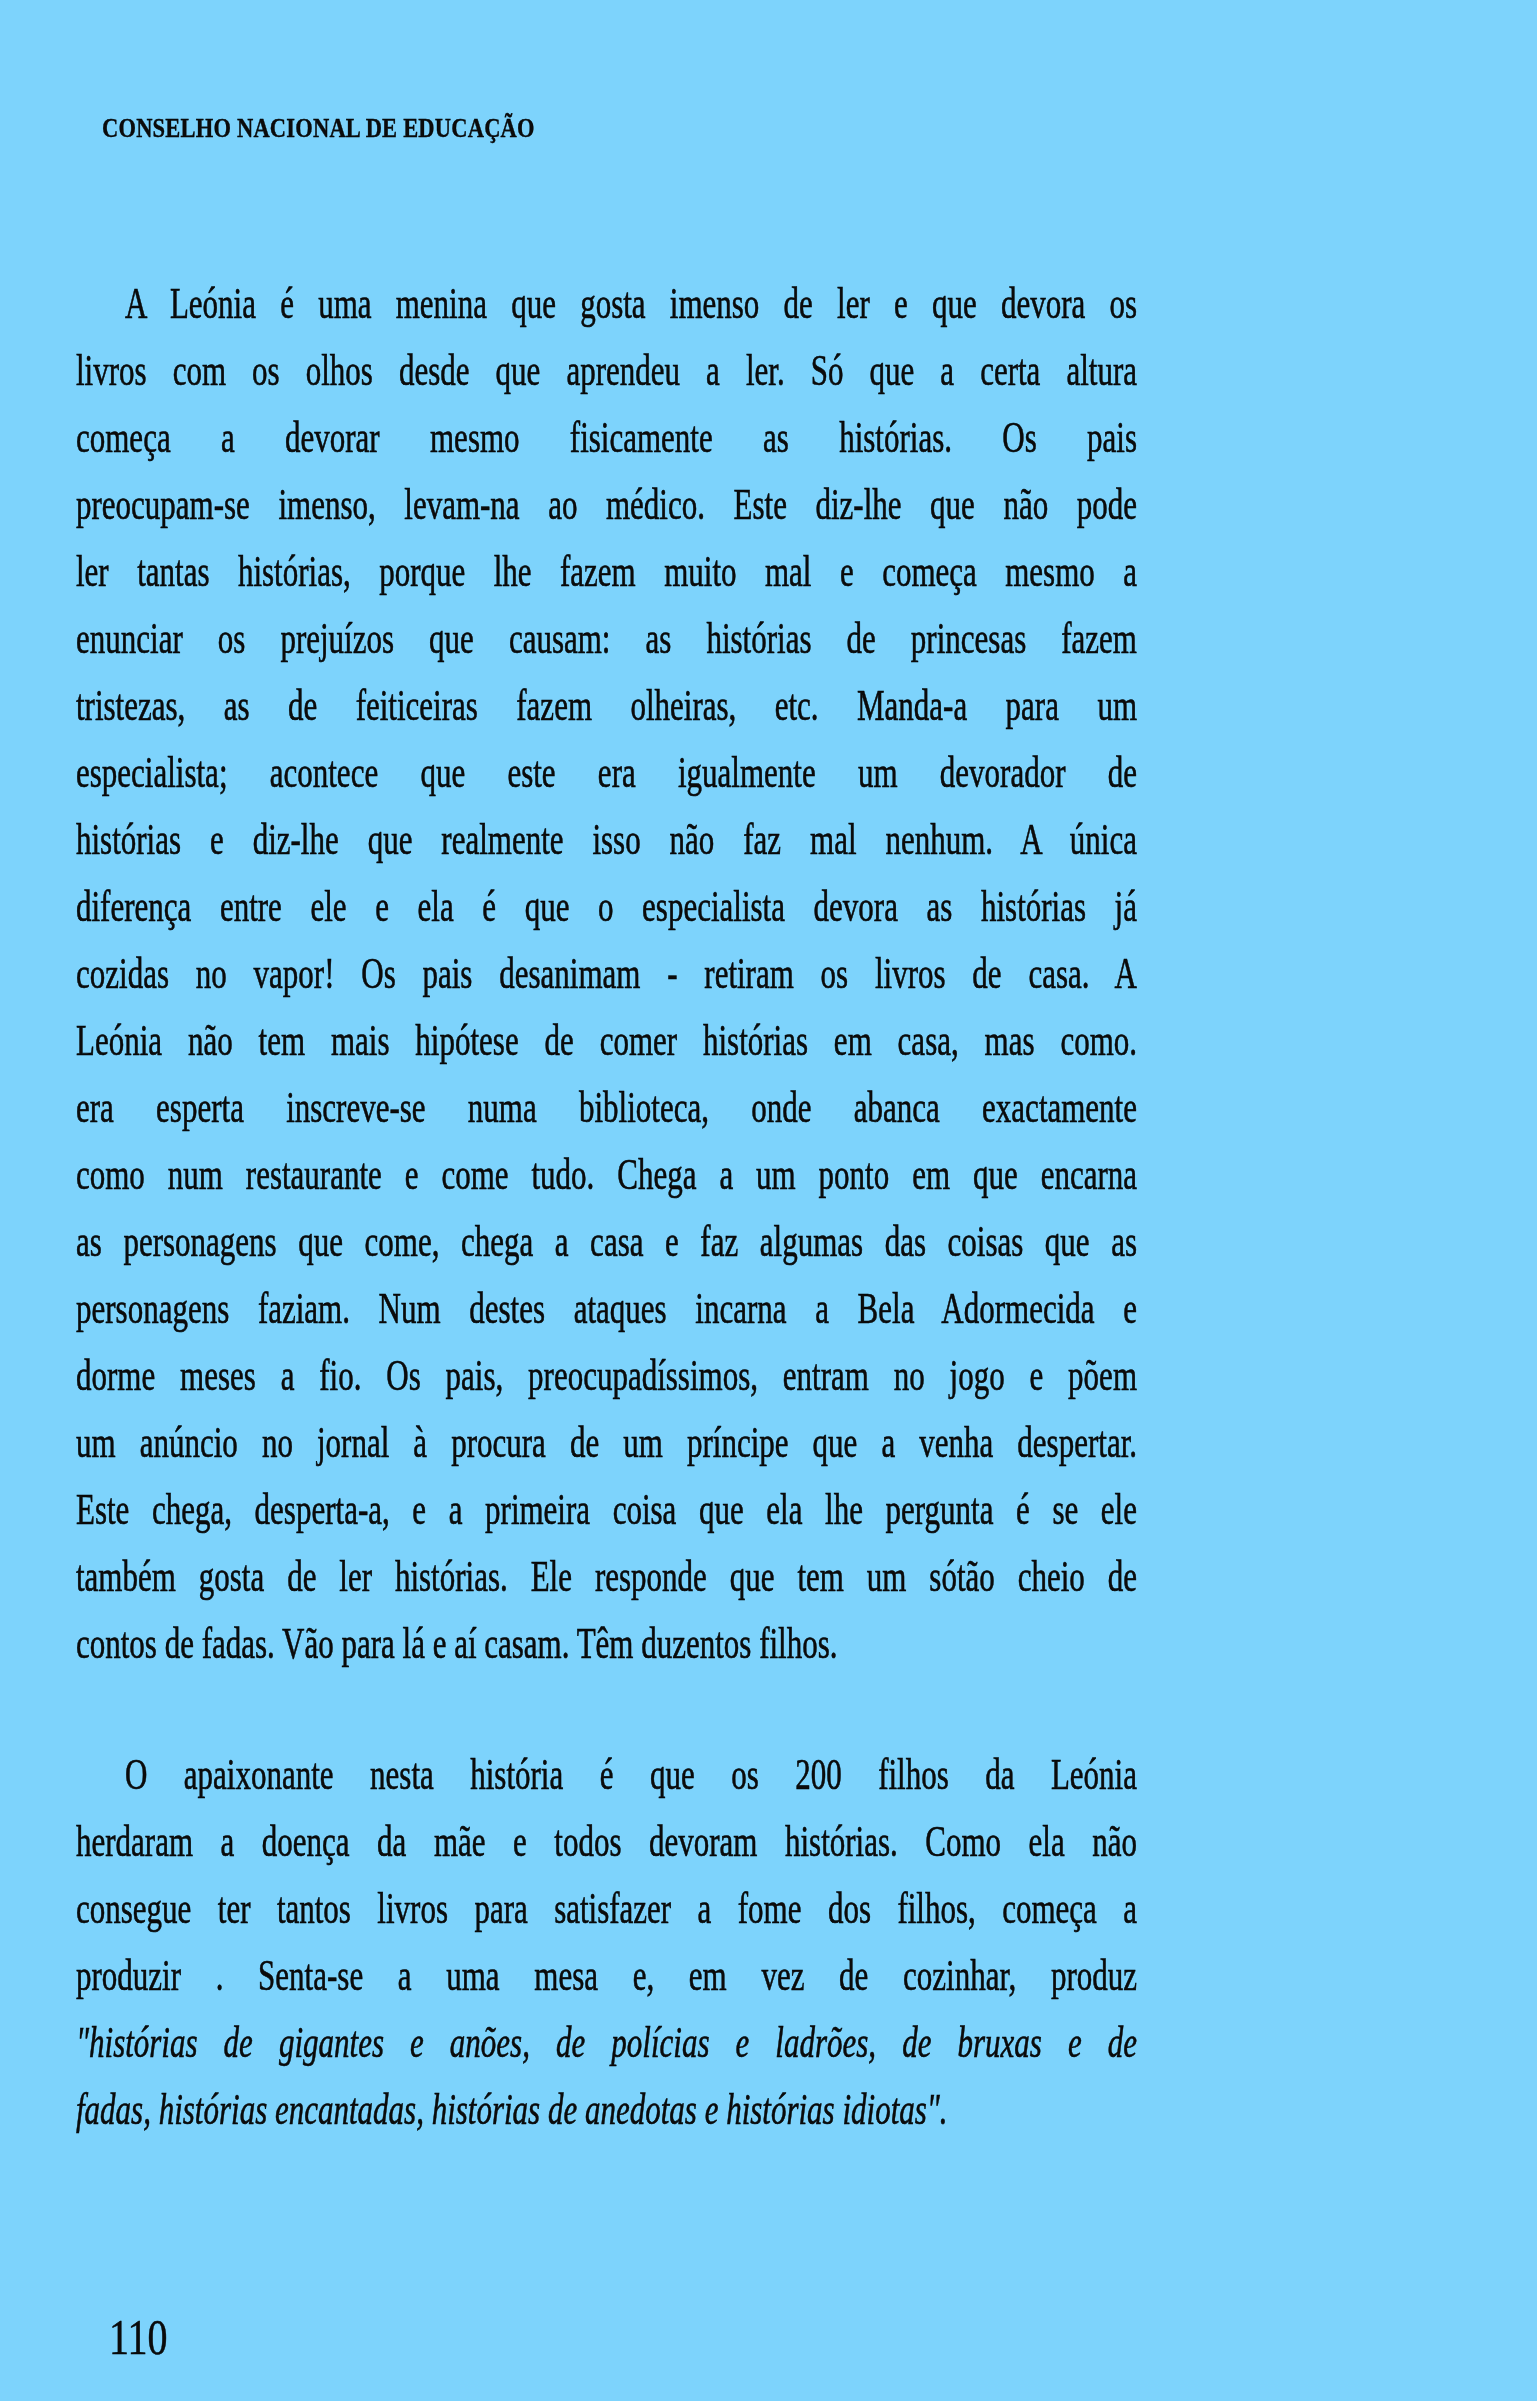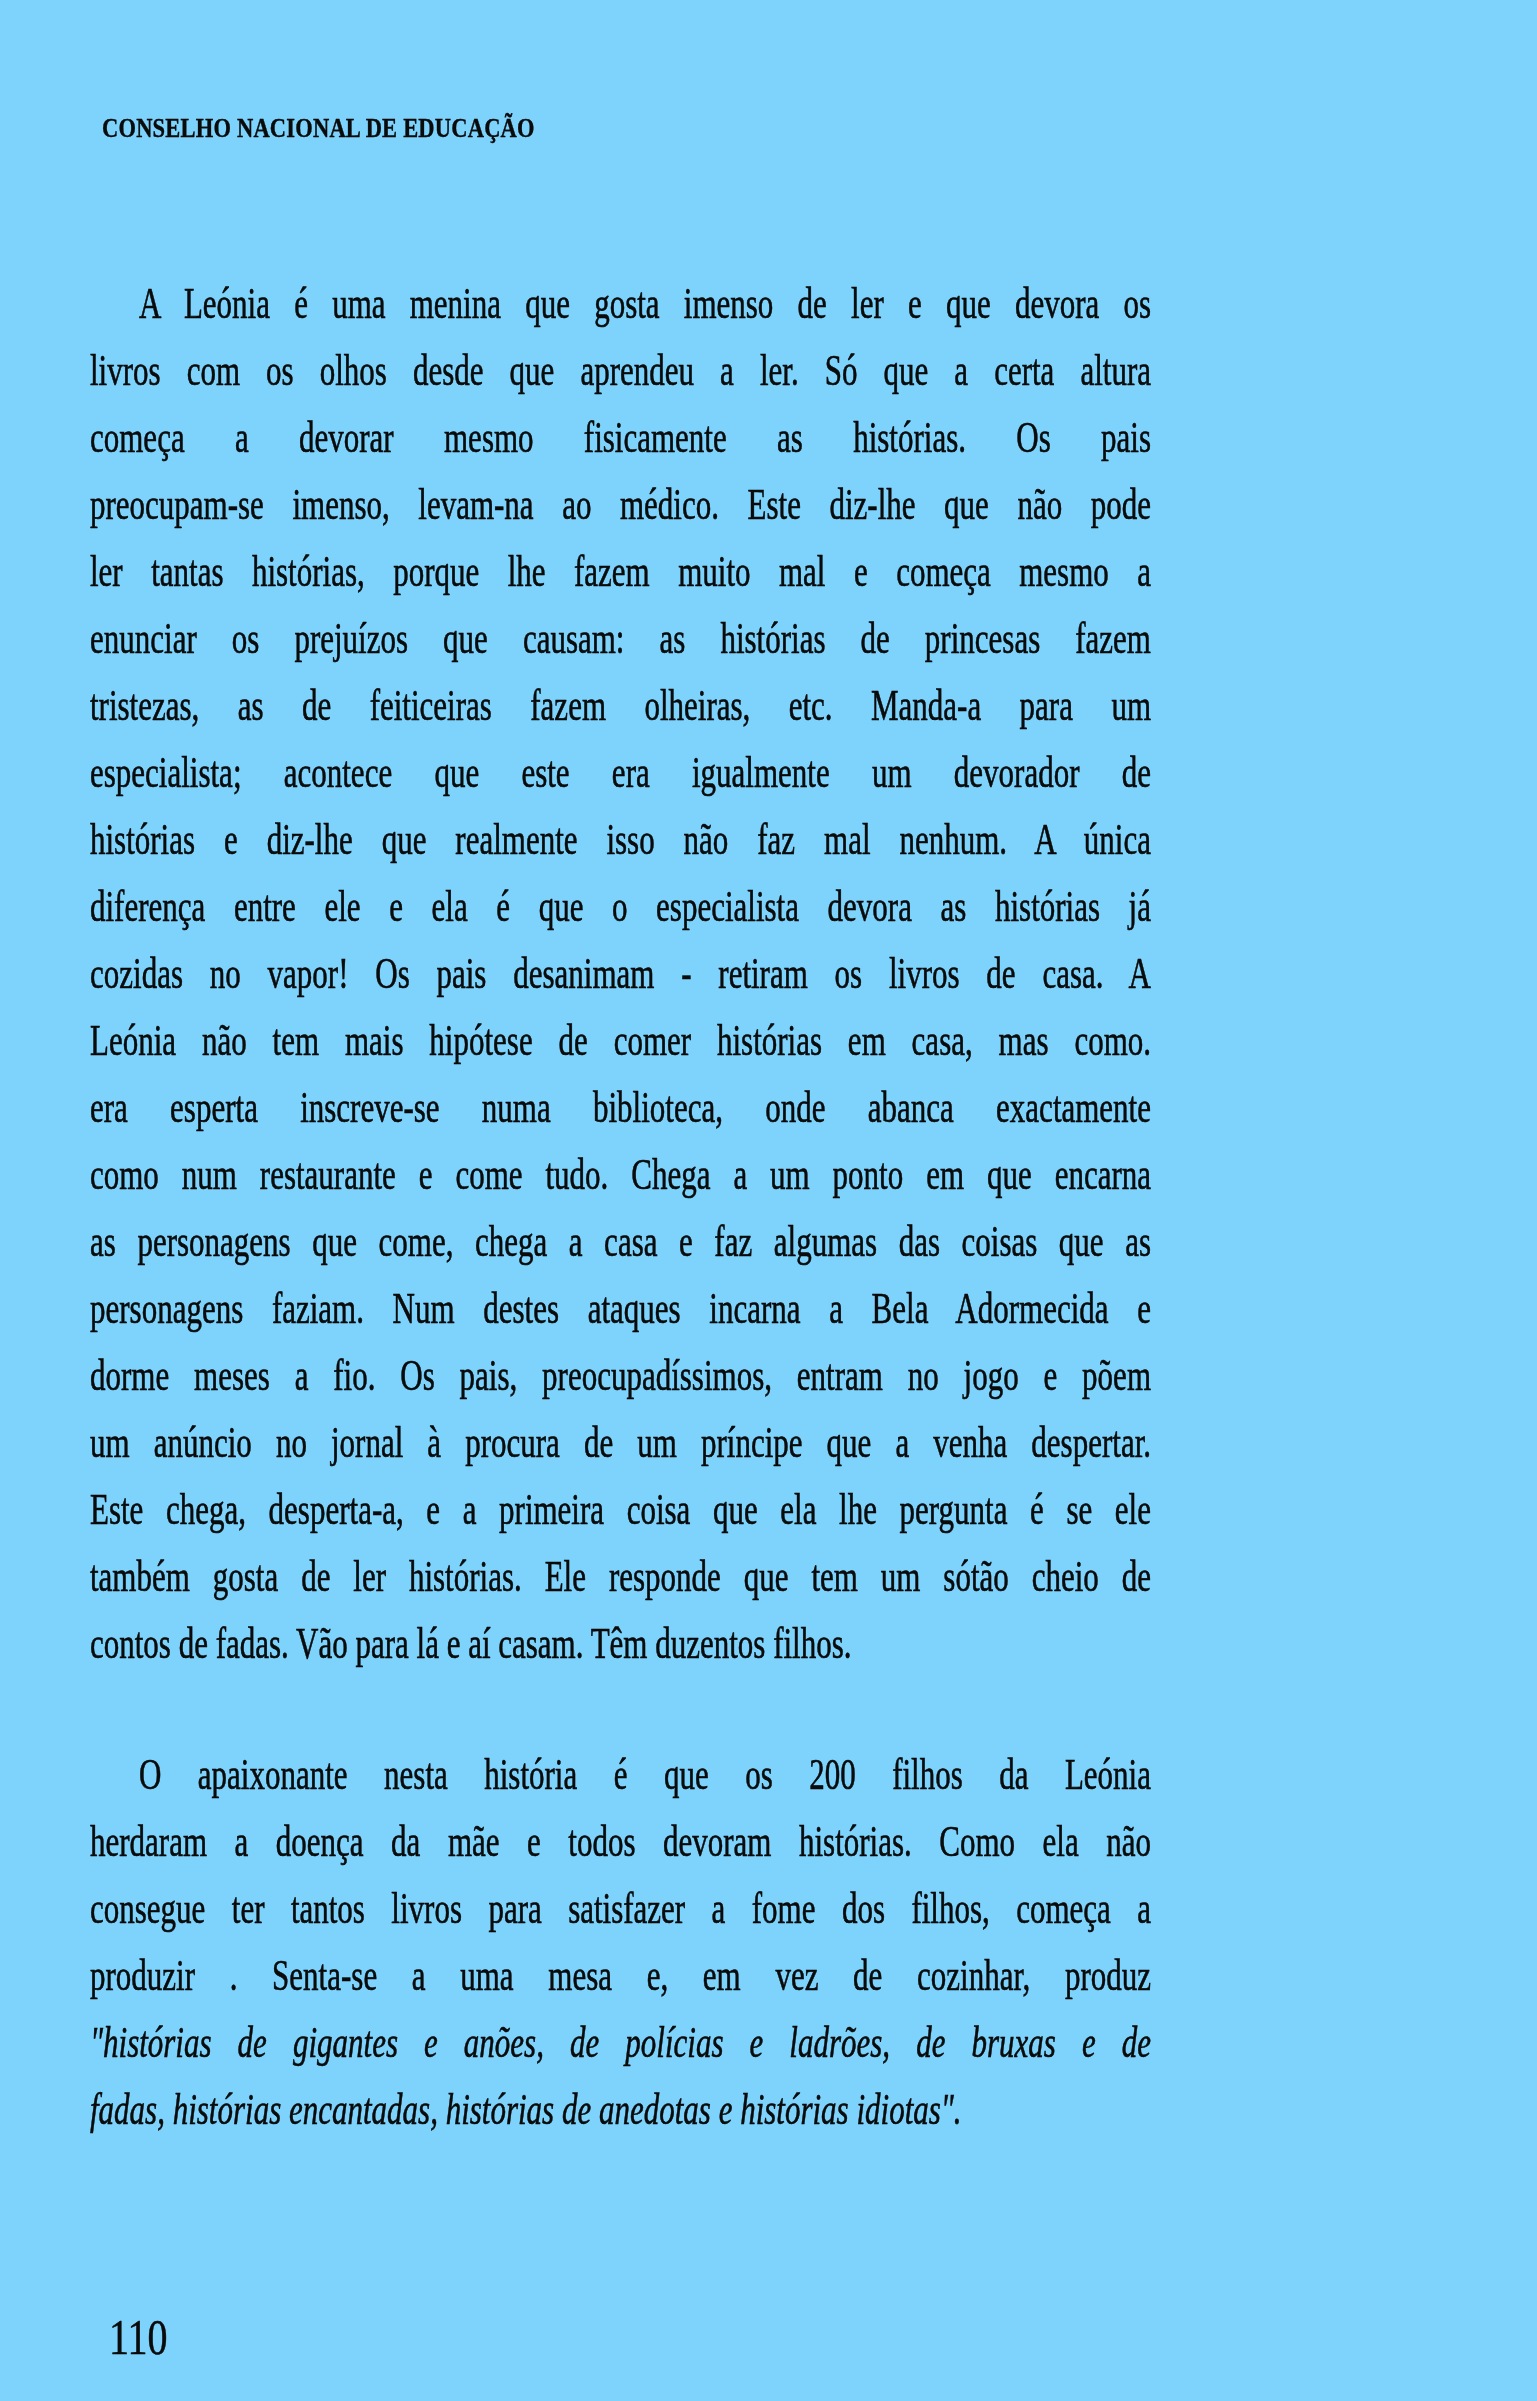--- a/index.html
+++ b/index.html
@@ -19,21 +19,21 @@
     font-size: 22.5px;
     font-weight: bold;
     letter-spacing: 0.2px;
     transform: scaleY(1.25);
     transform-origin: 0 50%;
     -webkit-text-stroke: 0.3px #000;
     white-space: nowrap;
   }
   .body-text {
     position: absolute;
-    left: 90px;
+    left: 76px;
     top: 270px;
     width: 1061px;
   }
   .para { margin: 0; padding: 0; }
   .para + .para { margin-top: 64px; }
   .line {
     height: 67px;
     line-height: 67px;
     font-size: 31px;
     text-align: justify;

